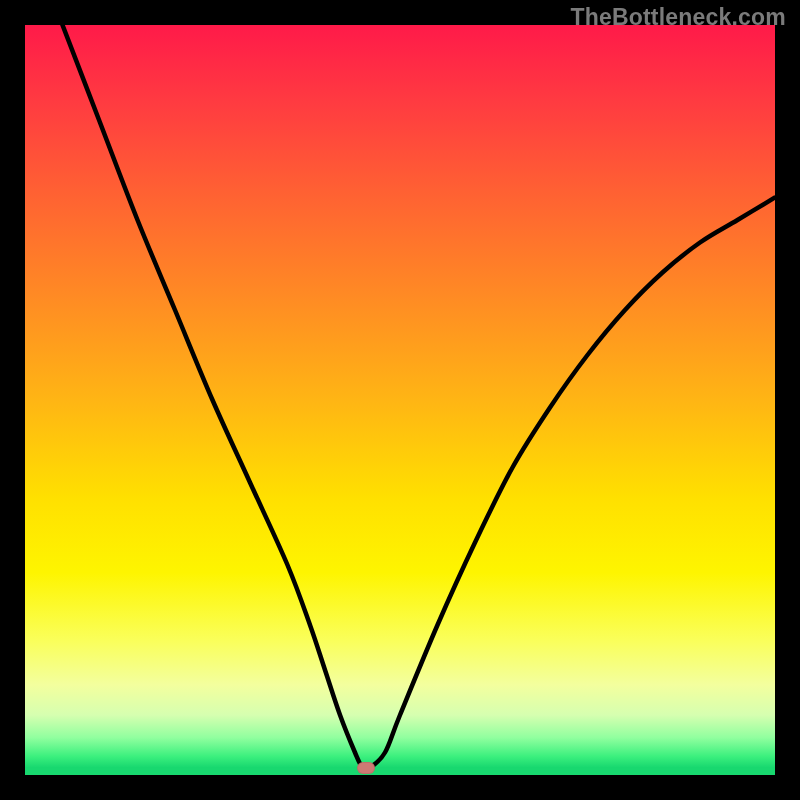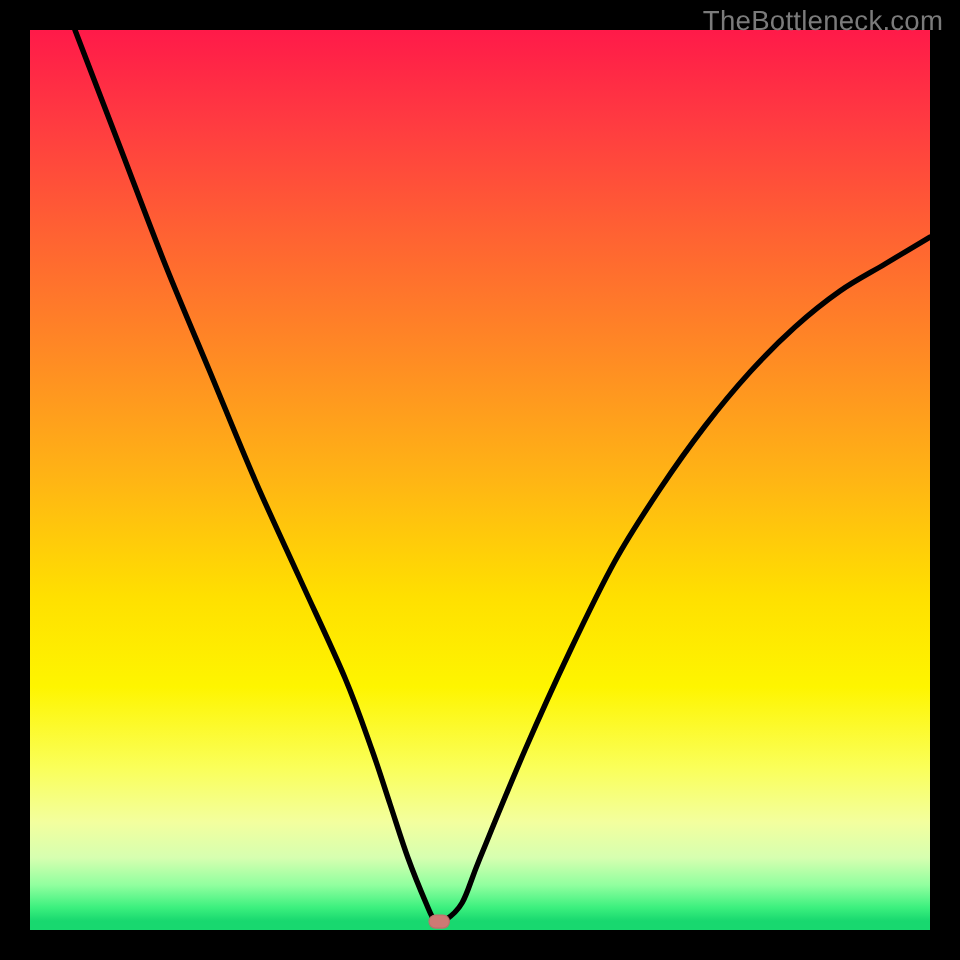--- a/index.html
+++ b/index.html
@@ -16,21 +16,21 @@
     width: 800px;
     height: 800px;
     background: #000;
   }
   .watermark {
     position: absolute;
     top: 4px;
     right: 14px;
     color: #7b7b7b;
     font-size: 23px;
-    font-weight: 400;
+    font-weight: 700;
     letter-spacing: 0.2px;
     z-index: 5;
   }
   .plot-area {
     position: absolute;
     left: 25px;
     top: 25px;
     width: 750px;
     height: 750px;
     overflow: hidden;

